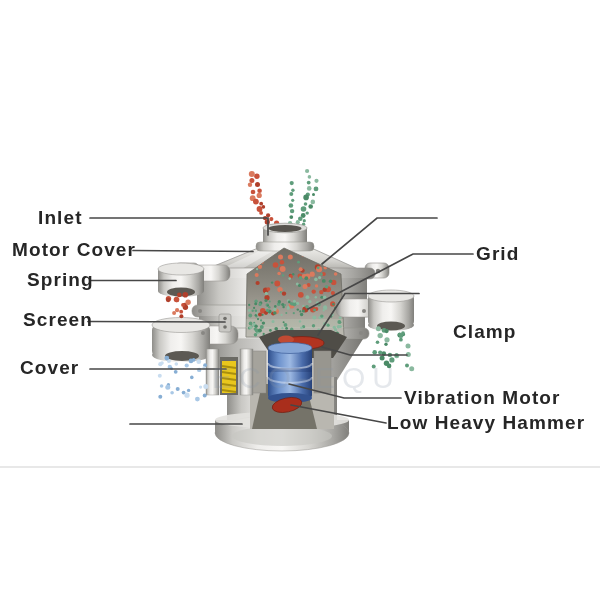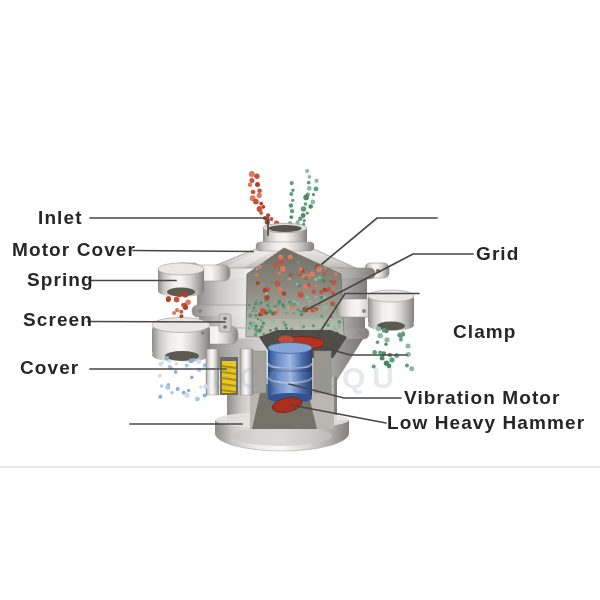--- a/index.html
+++ b/index.html
@@ -16,21 +16,21 @@
     font-size:19px;
     letter-spacing:1.1px;
     color:#262626;
     white-space:nowrap;
     line-height:1.05;
     z-index:5;
   }
   .watermark{
     position:absolute;
     left:212px;top:340px;
-    font-size:30px;font-weight:700;
+    font-size:30px;font-weight:400;
     letter-spacing:7px;
     color:rgba(135,148,170,0.22);
     z-index:4;
     user-select:none;
   }
   .baseline-rule{
     position:absolute;left:0;top:445px;width:600px;height:2px;
     background:rgba(205,205,205,0.45);
     z-index:1;
   }

